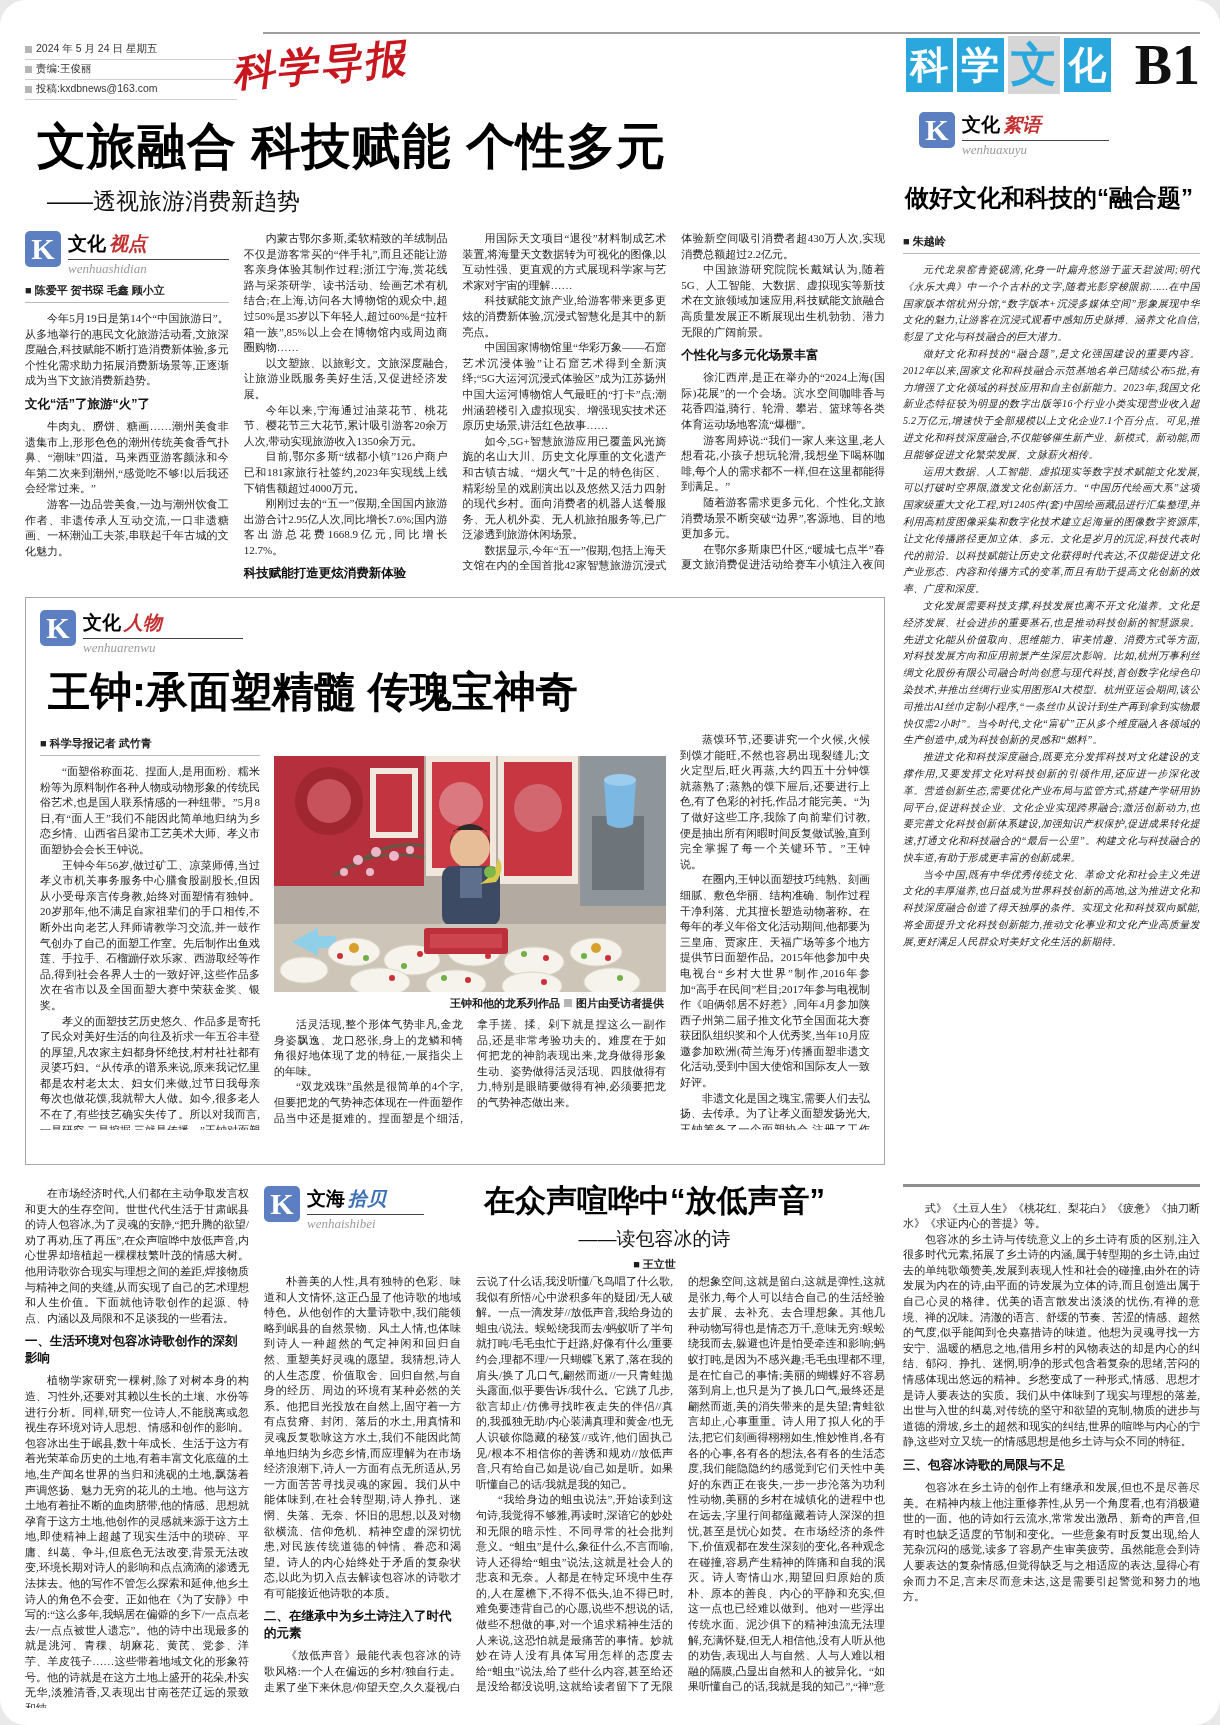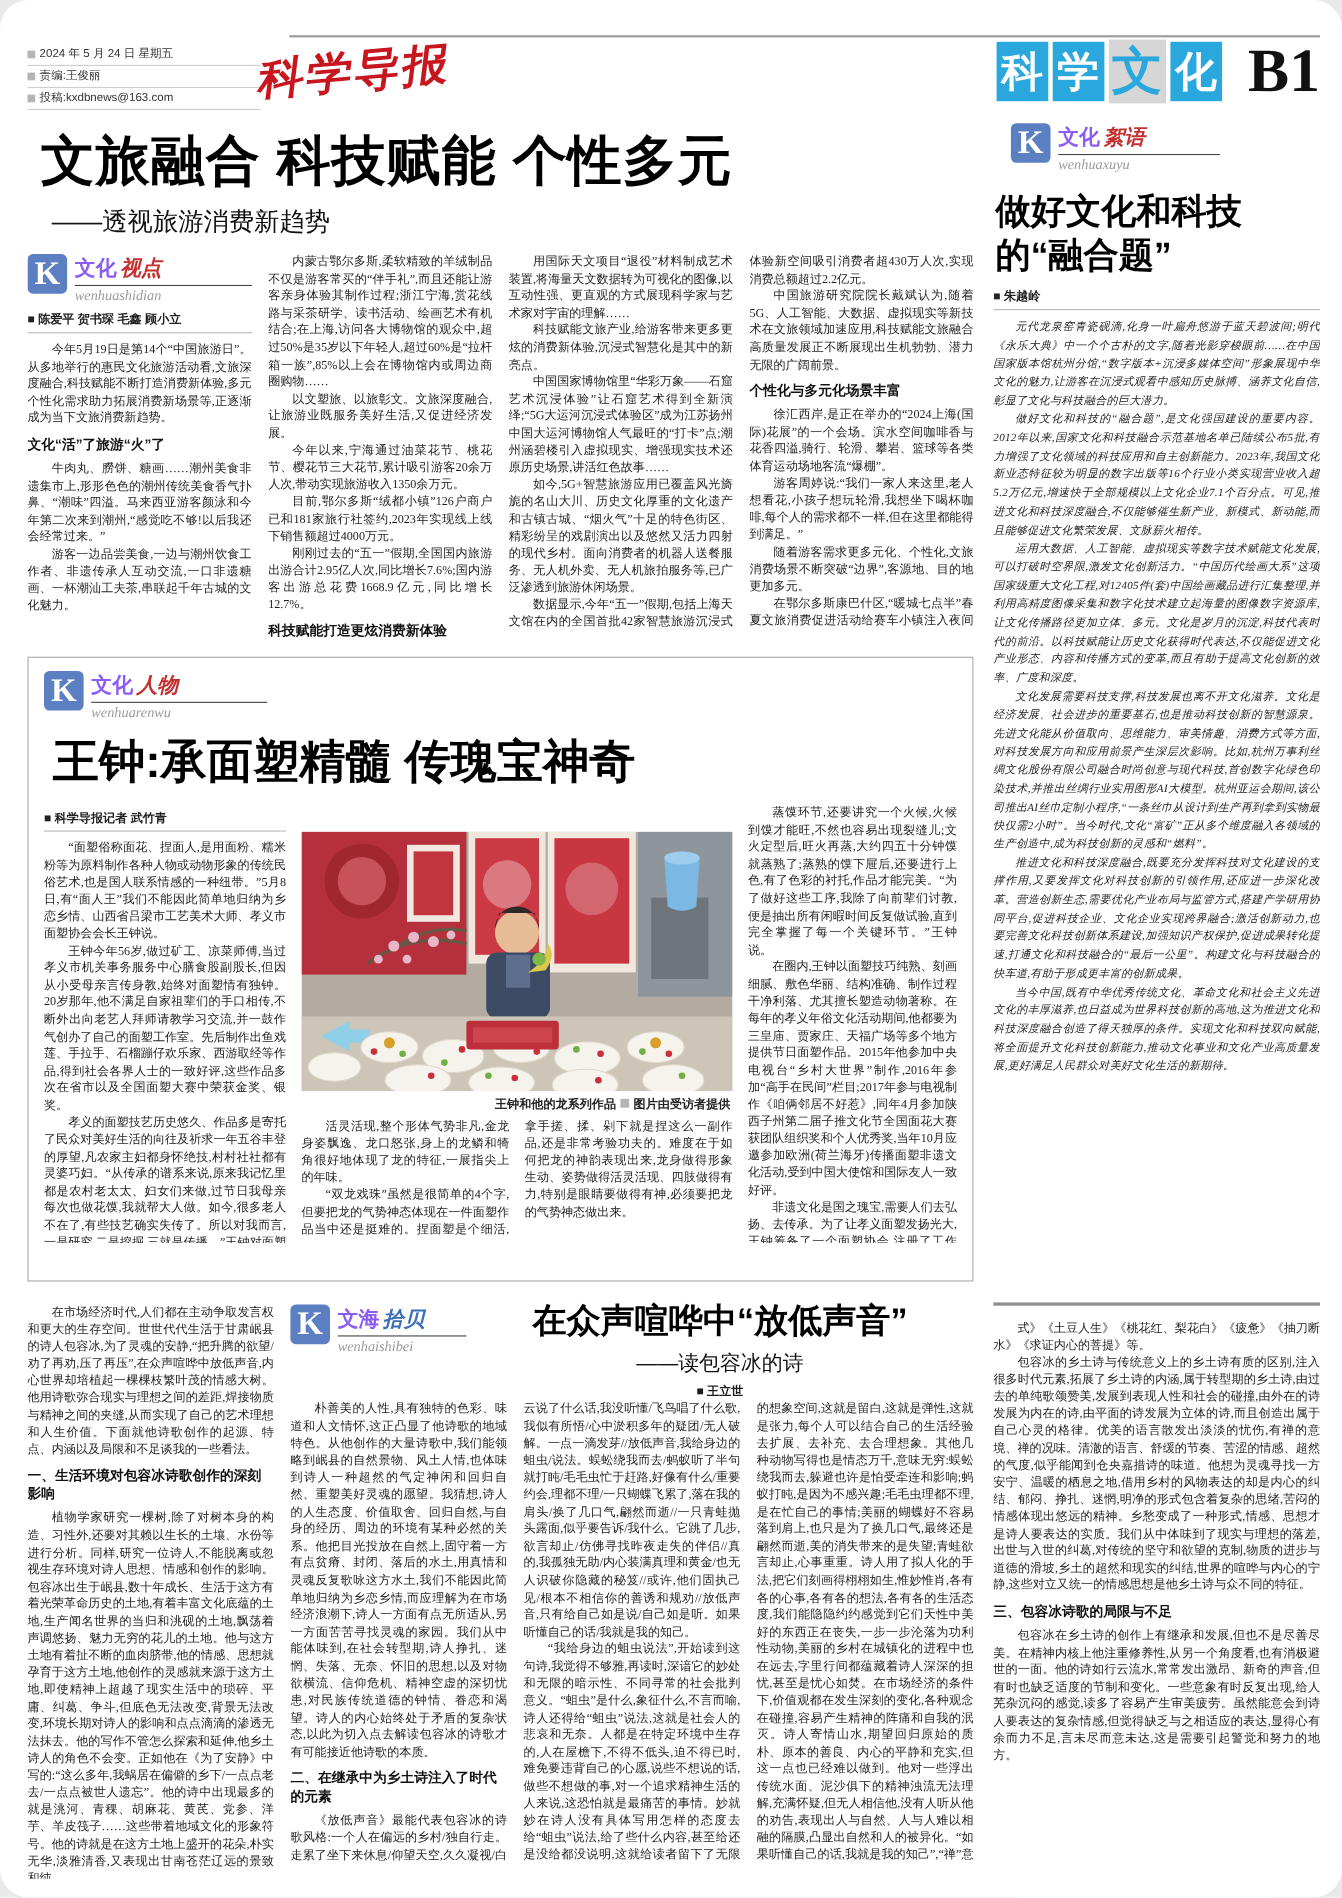--- a/index.html
+++ b/index.html
@@ -21,21 +21,21 @@
   .logo-box{width:47px;height:54px;background:#2aa7dc;color:#ffffff;font-weight:bold;font-size:38px;
         display:flex;align-items:center;justify-content:center;font-family:"Liberation Sans",sans-serif;}
   .logo-box.gray{background:#d6d6d6;color:#2aa7dc;font-size:46px;width:52px;height:58px;margin-top:-2px;}
   .page-no{font-family:"Liberation Serif",serif;font-weight:bold;font-size:56px;color:#111;margin-left:20px;line-height:54px;}
   
   .kicker{display:flex;gap:7px;align-items:flex-start;margin-bottom:6px;}
   .k-box{width:36px;height:36px;border-radius:5px;background:#5b7fc0;color:#fff;
          font-family:"Liberation Serif",serif;font-weight:bold;font-size:30px;line-height:36px;text-align:center;flex:0 0 auto;}
   .k-text{flex:1;min-width:0;}
   .k-line{border-bottom:1.5px solid #444;padding-bottom:2px;white-space:nowrap;}
-  .k-zh{font-family:Liberation Mono, monospace;font-weight:bold;font-size:19px;color:#8b5cf6;}
+  .k-zh{font-family:Liberation Mono, monospace;font-weight:bold;font-size:19px;color:#000000;}
   .k-accent{font-family:"Liberation Serif",serif;font-weight:bold;font-size:19px;font-style:italic;margin-left:3px;}
   .k-accent.red{color:#c43030;}
   .k-accent.blue{color:#3a6fb5;}
   .k-pinyin{font-family:"Liberation Serif",serif;font-style:italic;color:#9a9a9a;font-size:13px;margin-top:1px;}
   
   .byline{font-family:"Liberation Sans",sans-serif;font-size:11px;font-weight:bold;color:#222;
           border-bottom:1px solid #b9b9b9;padding-bottom:4px;margin:4px 0 8px;}
   .flow-p{font-size:11px;line-height:15.6px;text-align:justify;text-indent:2em;color:#1d1d1d;}
   .flow-h{font-family:"Liberation Sans",sans-serif;font-weight:bold;font-size:12.5px;color:#111;margin:7px 0 6px;}
   
@@ -63,26 +63,26 @@
   
   .poem{margin-top:13px;}
   .poem-grid{display:flex;gap:15px;}
   .p-col1{width:224px;flex:0 0 auto;height:522px;overflow:hidden;padding-top:8px;}
   .p-mid{flex:1;min-width:0;}
   .p-head{display:flex;align-items:flex-start;margin-bottom:8px;height:88px;}
   .p-head .kicker{width:160px;flex:0 0 auto;margin-top:8px;}
   .p-titleblock{flex:1;text-align:center;}
   .p-title{font-family:"Liberation Sans",sans-serif;font-weight:bold;font-size:31px;color:#000;margin-top:2px;}
   .p-deck{font-family:"Liberation Sans",sans-serif;font-size:19px;color:#111;margin-top:4px;}
-  .p-byline{font-family:Liberation Sans, sans-serif;font-size:11px;font-weight:bold;margin-top:5px;}
+  .p-byline{font-family:Liberation Serif, serif;font-size:11px;font-weight:bold;margin-top:5px;}
   .p-midcols{height:424px;column-count:3;column-gap:15px;column-fill:auto;overflow:hidden;}
   
   .xuyu{height:1062px;overflow:hidden;}
   .xuyu .kicker{margin:2px 0 10px 16px;width:190px;}
-  .xuyu-title{font-family:"Liberation Sans",sans-serif;font-weight:bold;font-size:32px;line-height:40px;
+  .xuyu-title{font-family:"Liberation Sans",sans-serif;font-weight:bold;font-size:24px;line-height:52px;
               color:#000;margin:14px 0 10px 2px;}
   .xuyu-body .flow-p{font-style:italic;font-size:10px;line-height:16.8px;letter-spacing:0.3px;color:#222;}
   .side-divider{height:2.5px;background:#8f8f8f;margin:12px 0 14px;}
   .p-col5{flex:1;overflow:hidden;}
   
   svg{display:block;}
 </style>
 </head>
 <body>
 

